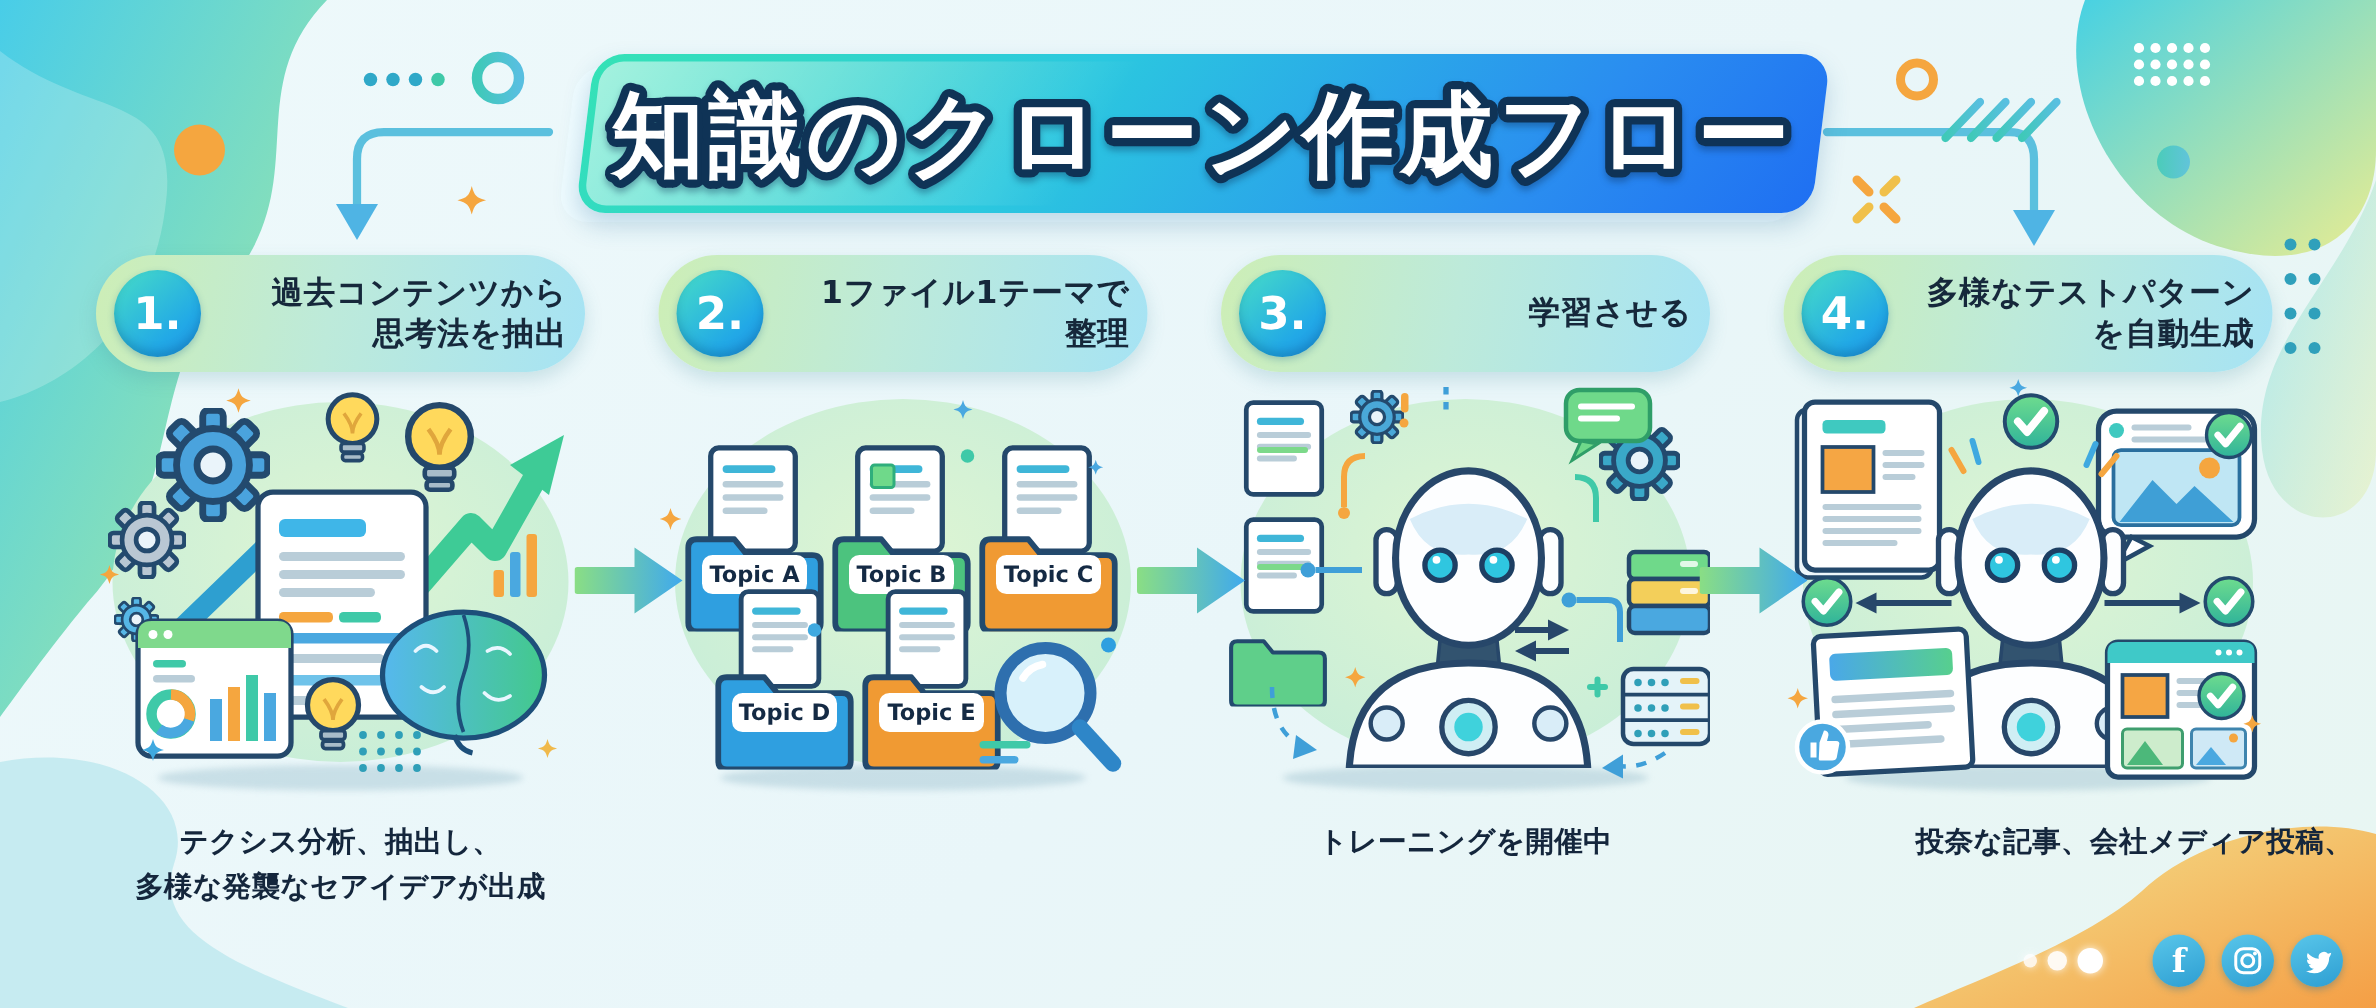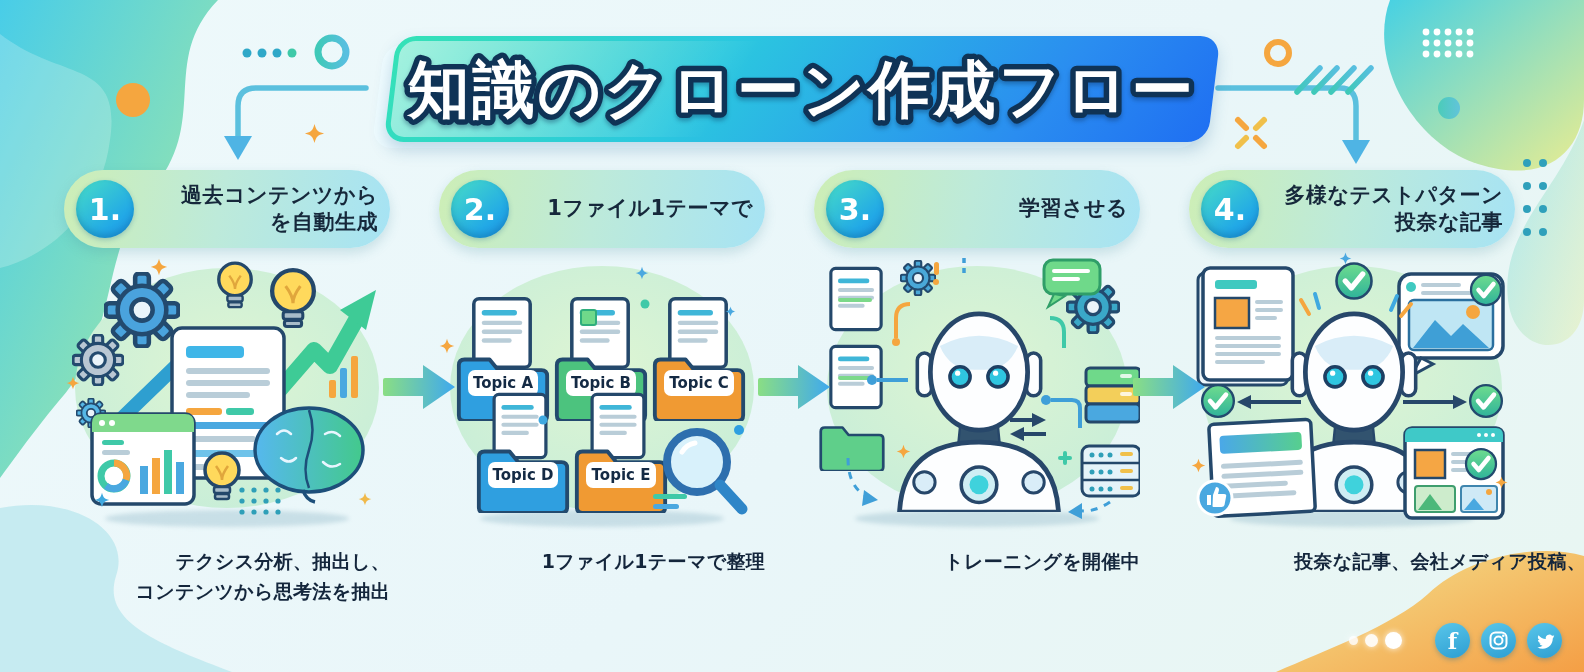--- a/index.html
+++ b/index.html
@@ -23,21 +23,21 @@
     box-shadow:0 5px 12px rgba(70,140,160,.22);display:flex;align-items:center;padding:0 12px;box-sizing:border-box;gap:10px;}
   .badge{flex:0 0 58px;width:58px;height:58px;border-radius:50%;
     background:linear-gradient(140deg,#47ddc7 0%,#22a9e6 70%,#1f93e8 100%);
     color:#fff;font-weight:bold;font-size:30px;display:flex;align-items:center;justify-content:center;
     box-shadow:inset 0 -4px 6px rgba(0,70,110,.25),0 2px 5px rgba(30,110,150,.3);}
   .pill-text{flex:1;text-align:right;font-weight:bold;font-size:21px;line-height:1.3;color:#16283b;letter-spacing:.5px;}
   
   .ill{position:absolute;top:252px;width:326px;height:268px;}
   .ill-shadow{position:absolute;top:510px;width:244px;height:17px;border-radius:50%;
     background:rgba(145,185,200,.38);filter:blur(2px);}
-  .caption{position:absolute;top:546px;width:326px;text-align:right;font-weight:bold;
+  .caption{position:absolute;top:546px;width:326px;text-align:center;font-weight:bold;
     font-size:19px;line-height:1.6;color:#14263c;letter-spacing:.3px;}
   
   .flow-arrow{position:absolute;top:362px;}
   
   .social{position:absolute;right:22px;bottom:14px;display:flex;align-items:center;gap:11px;}
   .dots3{display:flex;align-items:center;gap:7px;margin-right:22px;}
   .dots3 i{display:block;border-radius:50%;background:#fff;box-shadow:0 0 6px rgba(255,255,255,.9);}
   .dots3 i:nth-child(1){width:9px;height:9px;opacity:.85}
   .dots3 i:nth-child(2){width:13px;height:13px;opacity:.92}
   .dots3 i:nth-child(3){width:17px;height:17px;}
@@ -224,40 +224,41 @@
   <div class="banner-ice"></div>
   <div class="banner"></div>
   <svg class="title-svg" width="824" height="106">
     <text x="412" y="75" text-anchor="middle" font-size="62" font-weight="bold" fill="#ffffff" stroke="#0f3356" stroke-width="11" paint-order="stroke" stroke-linejoin="round" letter-spacing="3">知識のクローン作成フロー</text>
   </svg>
 
   <div class="pill" style="left:64px">
     <div class="badge">1.</div>
     <div class="pill-text">
       <div>過去コンテンツから</div>
-        <div>を自動生成</div>
+        <div>思考法を抽出</div>
     </div>
   </div>
   <div class="pill" style="left:439px">
     <div class="badge">2.</div>
     <div class="pill-text">
       <div>1ファイル1テーマで</div>
+        <div>整理</div>
     </div>
   </div>
   <div class="pill" style="left:814px">
     <div class="badge">3.</div>
     <div class="pill-text">
         <div>学習させる</div>
     </div>
   </div>
   <div class="pill" style="left:1189px">
     <div class="badge">4.</div>
     <div class="pill-text">
       <div>多様なテストパターン</div>
-        <div>投奈な記事</div>
+        <div>を自動生成</div>
     </div>
   </div>
 
   <div class="ill-shadow" style="left:105px"></div>
   <div class="ill-shadow" style="left:480px"></div>
   <div class="ill-shadow" style="left:855px"></div>
   <div class="ill-shadow" style="left:1230px"></div>
 
   <svg class="ill" style="left:64px" viewBox="0 0 326 268">
     <ellipse cx="163" cy="136" rx="152" ry="120" fill="url(#gBlob)"></ellipse>
@@ -537,24 +538,23 @@
   </svg>
   <svg class="flow-arrow" style="left:758px" width="74" height="50" viewBox="0 0 74 50">
     <path d="M2,16 H40 V3 L72,25 L40,47 V34 H2 Q0,34 0,32 V18 Q0,16 2,16 Z" fill="url(#gArrow)"></path>
   </svg>
   <svg class="flow-arrow" style="left:1133px" width="74" height="50" viewBox="0 0 74 50">
     <path d="M2,16 H40 V3 L72,25 L40,47 V34 H2 Q0,34 0,32 V18 Q0,16 2,16 Z" fill="url(#gArrow)"></path>
   </svg>
 
   <div class="caption" style="left:64px">
     <div>テクシス分析、抽出し、</div>
-      <div>コンテンツから思考法を抽出</div>
+      <div>多様な発襲なセアイデアが出成</div>
   </div>
   <div class="caption" style="left:439px">
-    <div>1ファイル1テーマで整理</div>
   </div>
   <div class="caption" style="left:814px">
       <div>トレーニングを開催中</div>
   </div>
   <div class="caption" style="left:1260px">
     <div>投奈な記事、会社メディア投稿、</div>
   </div>
 
   <div class="social">
     <div class="dots3">

